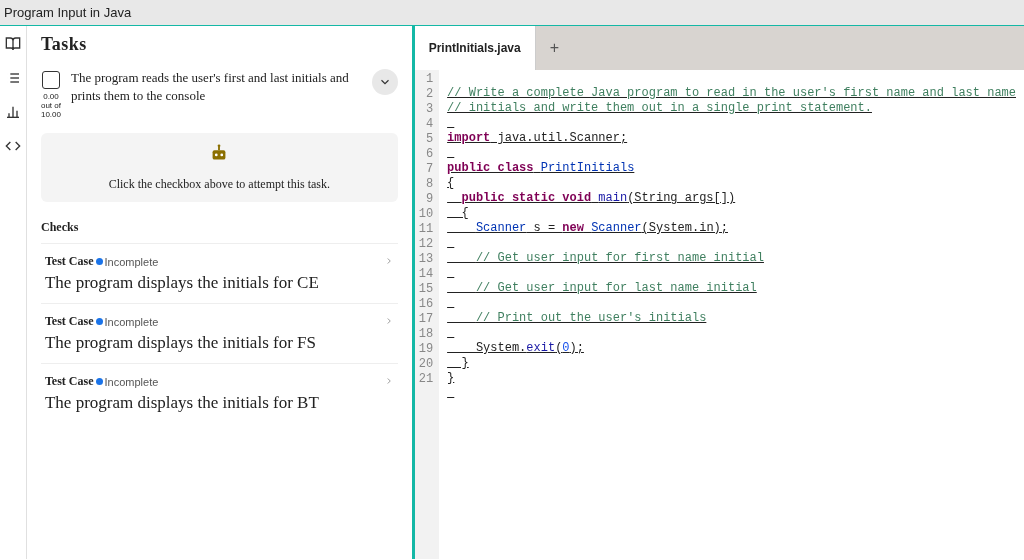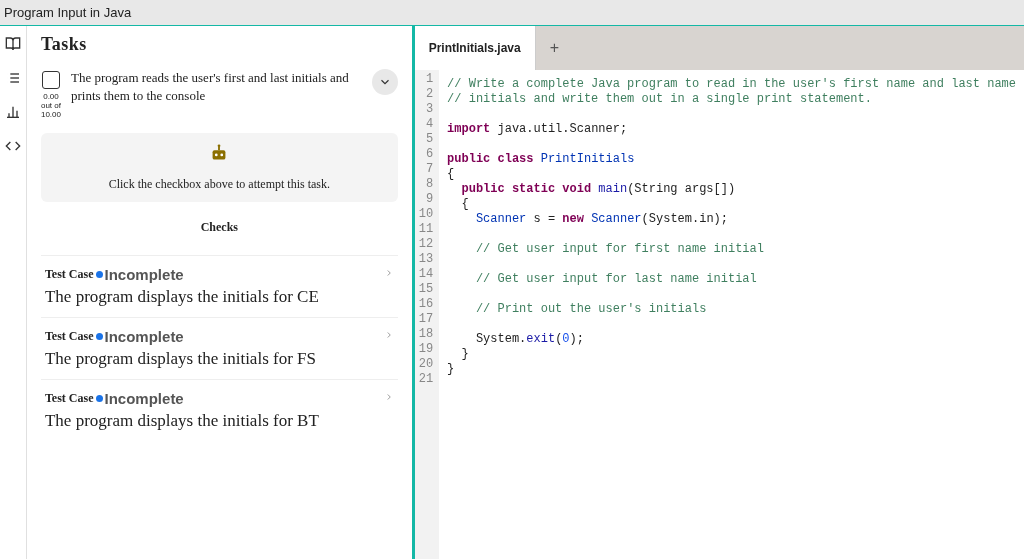--- a/index.html
+++ b/index.html
@@ -18,38 +18,38 @@
     .task-header { display: flex; align-items: flex-start; gap: 10px; margin-bottom: 14px; }
     .task-checkbox { width: 18px; height: 18px; border: 1.5px solid #333; border-radius: 3px; flex-shrink: 0; cursor: pointer; margin-top: 2px; }
     .task-left-col { display: flex; flex-direction: column; align-items: center; }
     .task-desc { font-family: Georgia, serif; font-size: 13px; line-height: 1.4; flex: 1; }
     .expand-btn { width: 26px; height: 26px; border-radius: 50%; background: #e8e8e8; border: none; display: flex; align-items: center; justify-content: center; cursor: pointer; flex-shrink: 0; }
     
     .hint-row { display: flex; align-items: center; gap: 12px; margin-bottom: 18px; background: #f4f4f4; border-radius: 6px; padding: 10px 12px; margin-left: 0px; flex-direction: column; }
     .robot-icon { width: 22px; height: 22px; flex-shrink: 0; }
     .hint-text { font-family: Georgia, serif; font-size: 12px; }
     
-    .checks-title { font-family: Georgia, serif; font-size: 12px; font-weight: bold; margin-bottom: 20px; text-align: center; }
+    .checks-title { font-family: Georgia, serif; font-size: 12px; font-weight: bold; margin-bottom: 8px; }
     .check-item { border-top: 1px solid #eee; padding: 10px 4px; display: flex; flex-direction: column; gap: 4px; position: relative; cursor: pointer; }
     .check-item:first-of-type { border-top: 1px solid #eee; }
     .check-row1 { display: flex; align-items: center; gap: 2px; }
     .check-label { font-family: Georgia, serif; font-size: 12px; font-weight: bold; }
     .check-dot { width: 7px; height: 7px; border-radius: 50%; background: #1a73e8; }
-    .check-status { font-size: 15px; color: #555; font-weight: bold; }
+    .check-status { font-size: 11px; color: #555; }
     .check-desc { font-family: Georgia, serif; font-size: 17px; }
     .check-chevron { position: absolute; right: 4px; top: 10px; color: #888; }
     
     .right-panel { flex: 1; display: flex; flex-direction: column; }
     .tab-bar { display: flex; background: #d8d4d0; height: 44px; align-items: stretch; }
     .tab { background: #fff; padding: 5px 14px; font-size: 12px; font-weight: bold; border-right: 1px solid #ccc; display: flex; align-items: center; cursor: pointer; }
     .tab-add { padding: 5px 14px; font-size: 16px; color: #555; display: flex; align-items: center; cursor: pointer; }
     
     .editor { flex: 1; display: flex; font-family: 'Courier New', monospace; font-size: 12px; overflow: auto; }
     .gutter { background: #f2f2f2; color: #888; text-align: right; padding: 2px 6px 2px 4px; user-select: none; line-height: 15px; }
-    .code { padding: 7px 8px; line-height: 15px; white-space: pre; }
+    .code { padding: 16px 8px; line-height: 15px; white-space: pre; text-decoration: underline; }
     .code .cm { color: #3f7f5f; }
     .code .fn { color: #1a1aa6; }
     .code .cls { color: #0033b3; }
     .code .num { color: #1750eb; }
     .code .pkw { color: #7f0055; font-weight: bold; }
   </style>
 </head>
 <body>
 
 <div class="header">

